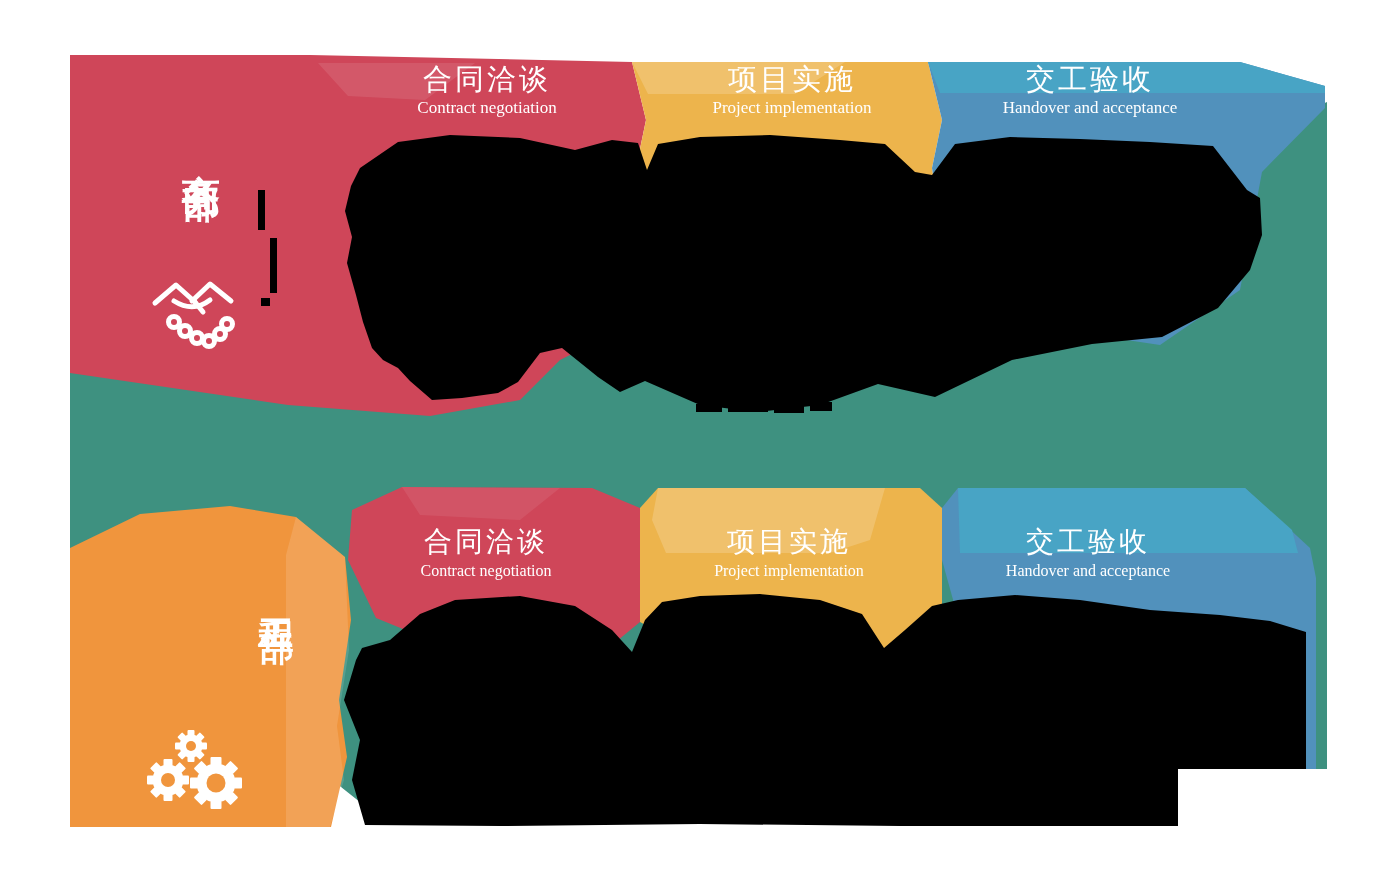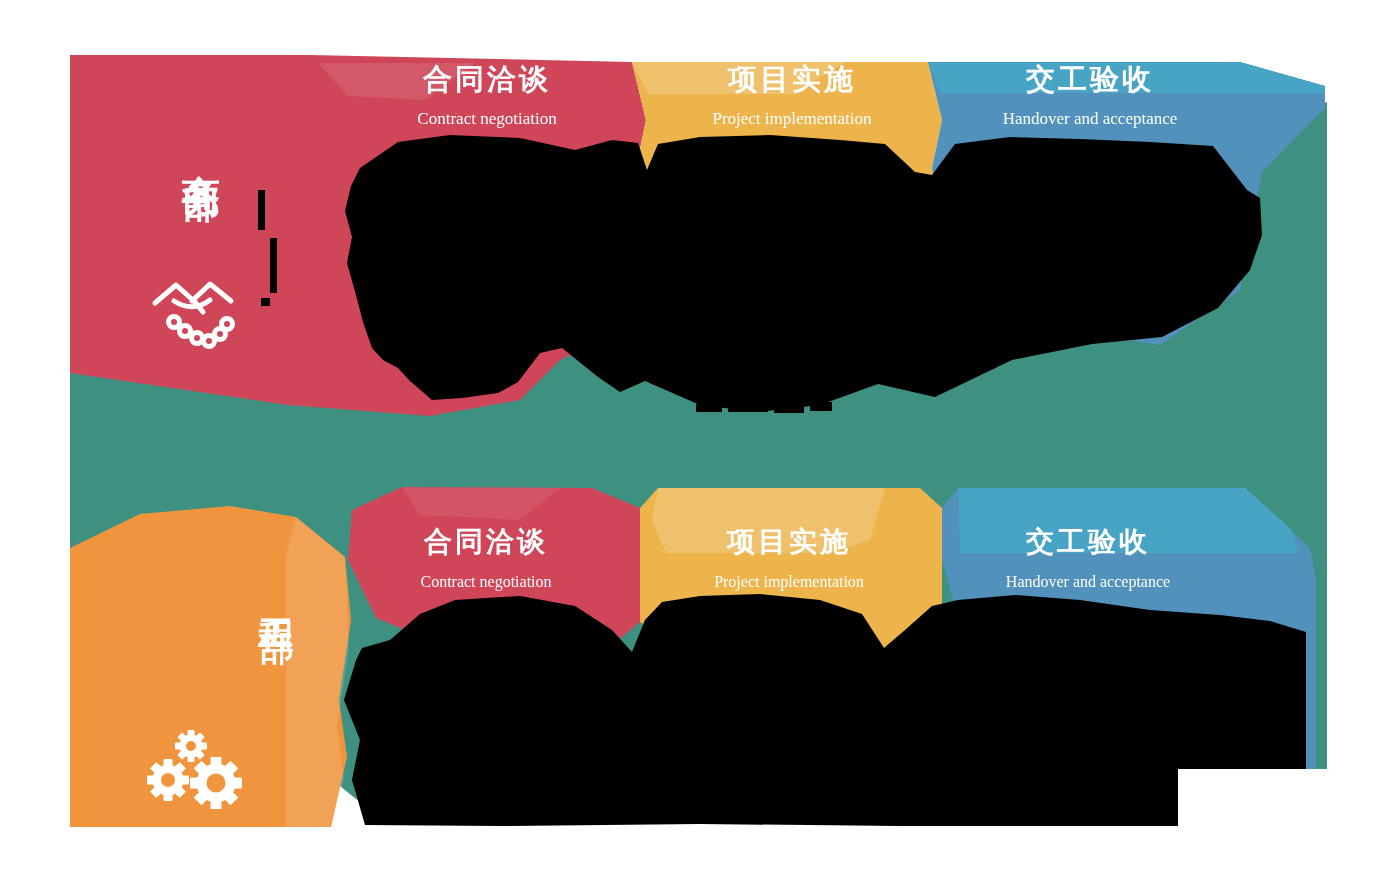--- a/index.html
+++ b/index.html
@@ -1,22 +1,22 @@
 <!DOCTYPE html>
 <html><head>
 <meta charset="utf-8">
 <style>
   html,body{margin:0;padding:0;background:#fff;}
   .canvas{position:relative;width:1400px;height:886px;background:#ffffff;overflow:hidden;
           font-family:"Liberation Sans","DejaVu Sans",sans-serif;}
   .layer{position:absolute;left:0;top:0;}
   .stage-block{position:absolute;width:300px;text-align:center;color:#fff;pointer-events:none;}
-  .stage-zh{font-size:29px;font-weight:bold;letter-spacing:3px;line-height:34px;
+  .stage-zh{font-size:29px;font-weight:normal;letter-spacing:3px;line-height:34px;
             font-family:"Liberation Sans","DejaVu Sans",sans-serif;text-align:center;}
-  .stage-en{font-size:17px;line-height:20px;margin-top:13px;
+  .stage-en{font-size:17px;line-height:20px;margin-top:2px;
             font-family:"Liberation Serif","DejaVu Serif",serif;}
   .row2 .stage-zh{font-size:28px;}
   .row2 .stage-en{font-size:16px;}
   .dept{position:absolute;color:#fff;font-weight:bold;
         writing-mode:vertical-rl;text-orientation:upright;letter-spacing:4px;
         font-family:"Liberation Sans","DejaVu Sans",sans-serif;}
   .dept-biz{left:175px;top:144px;font-size:38px;}
   .dept-eng{left:252px;top:591px;font-size:35px;}
 </style>
 </head>

